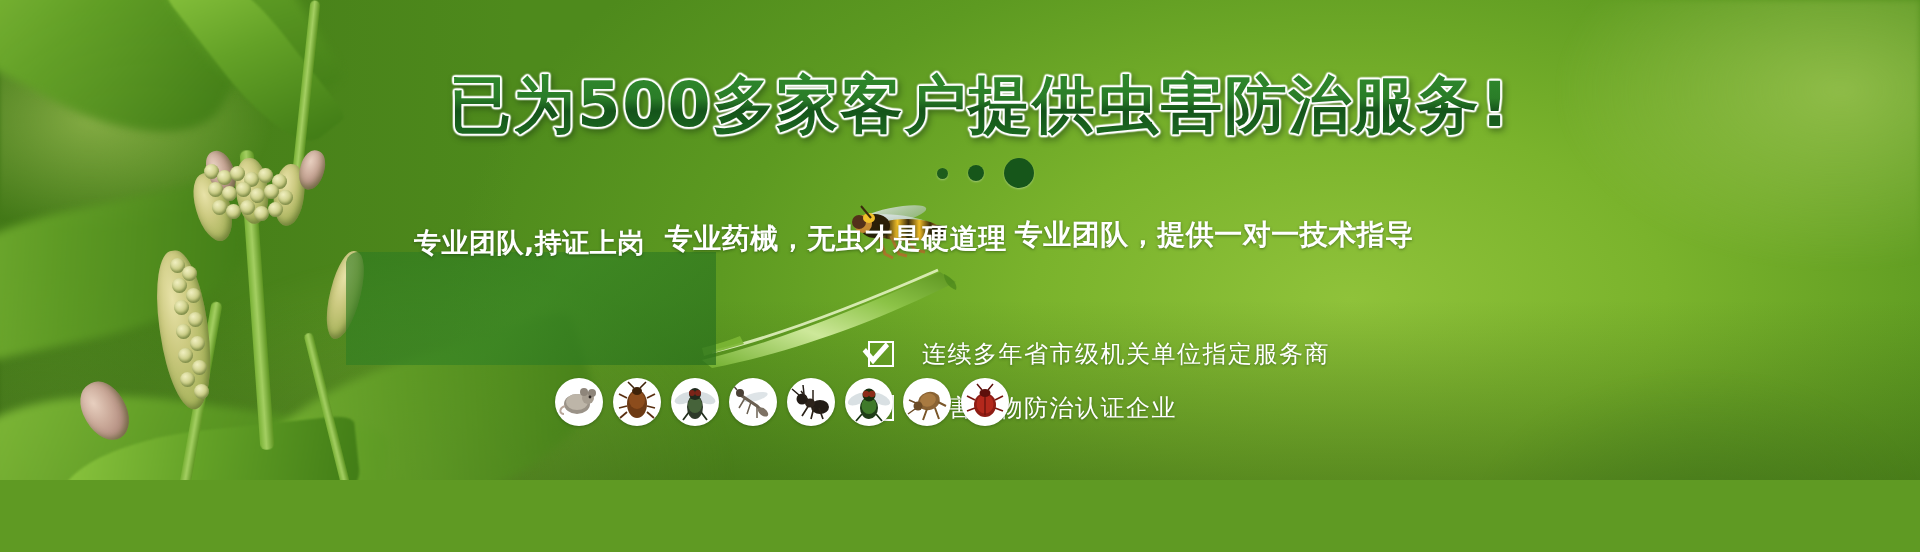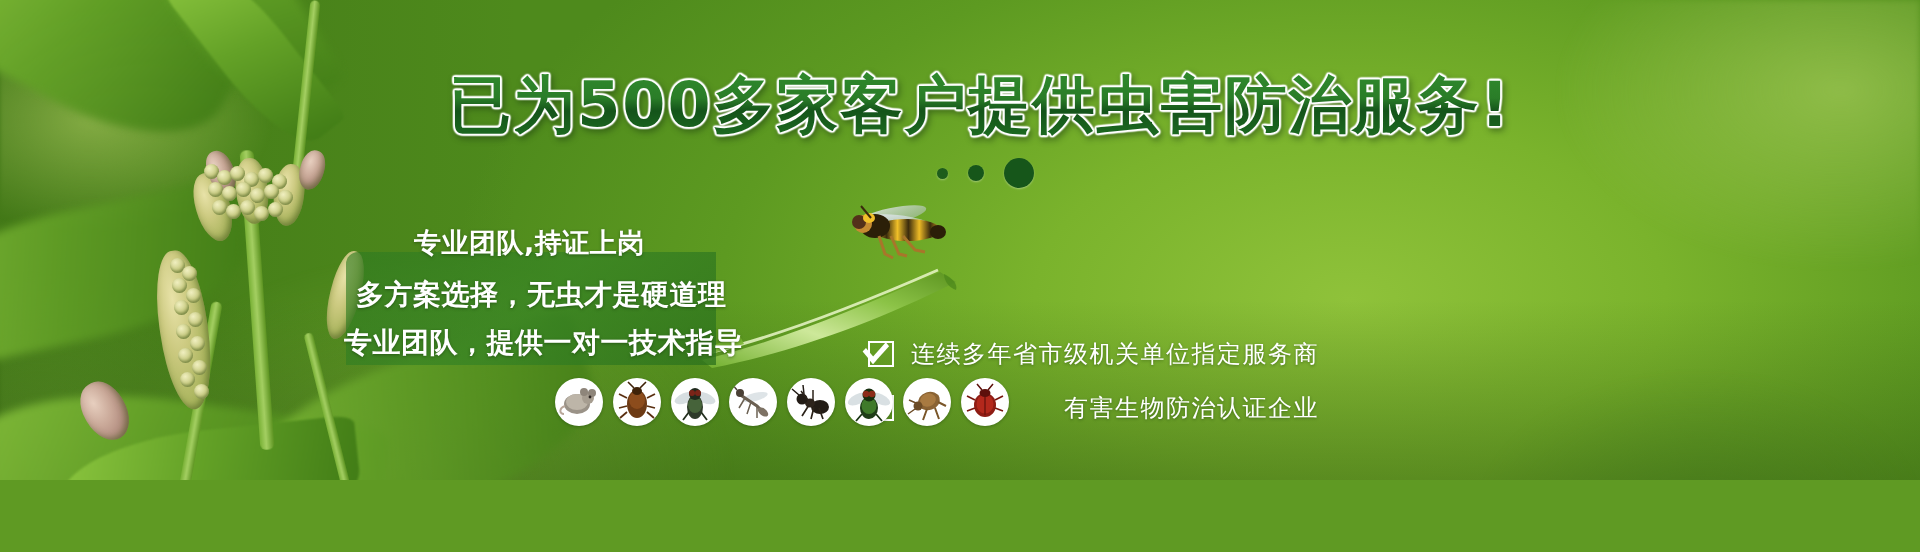--- a/index.html
+++ b/index.html
@@ -119,39 +119,39 @@
     position:absolute;
     left:346px; top:252px;
     width:370px; height:113px;
     background:linear-gradient(135deg, rgba(46,122,32,.62) 0%, rgba(52,130,36,.70) 50%, rgba(42,112,28,.74) 100%);
     border-radius:12px 0 0 0;
   }
   .panel-lines {
     position:absolute;
     left:336px; top:210px;
     width:700px;
-    display:flex; flex-direction:column;
+    display:flex; 
   }
   .pline {
     color:#ffffff;
     font-weight:bold;
     white-space:nowrap;
     text-shadow:0 1px 3px rgba(20,50,10,.5);
   }
   .pline-1 { font-size:27px; height:56px; line-height:66px; padding-left:78px; letter-spacing:.5px; }
   .pline-2 { font-size:28px; height:52px; line-height:58px; padding-left:20px; letter-spacing:.5px; }
   .pline-3 { font-size:28px; height:52px; line-height:50px; padding-left:8px; letter-spacing:.5px; }
 
   
   .checklist {
     position:absolute;
     left:868px; top:338px;
     display:flex; flex-direction:column; gap:22px;
   }
-  .check-row { display:flex; align-items:center; gap:17px;justify-content:space-between; }
+  .check-row { display:flex; align-items:center; gap:28px; }
   .check-box {
     position:relative;
     width:26px; height:26px;
     border:2px solid #ffffff;
     flex:0 0 auto;
   }
   .check-box::after {
     content:"";
     position:absolute;
     left:3px; top:5px;
@@ -317,21 +317,21 @@
   </div>
   <div class="headline-deco">
     <span class="dot s"></span>
     <span class="dot m"></span>
     <span class="dot l"></span>
   </div>
 
   <div class="panel"></div>
   <div class="panel-lines">
     <div class="pline pline-1">专业团队,持证上岗</div>
-    <div class="pline pline-2">多方案选择，无虫才是硬道理</div>
+    <div class="pline pline-2">专业药械，无虫才是硬道理</div>
     <div class="pline pline-3">专业团队，提供一对一技术指导</div>
   </div>
 
   <div class="checklist">
     <div class="check-row">
       <span class="check-box"></span>
       <span class="check-label">连续多年省市级机关单位指定服务商</span>
     </div>
     <div class="check-row">
       <span class="check-box"></span>

